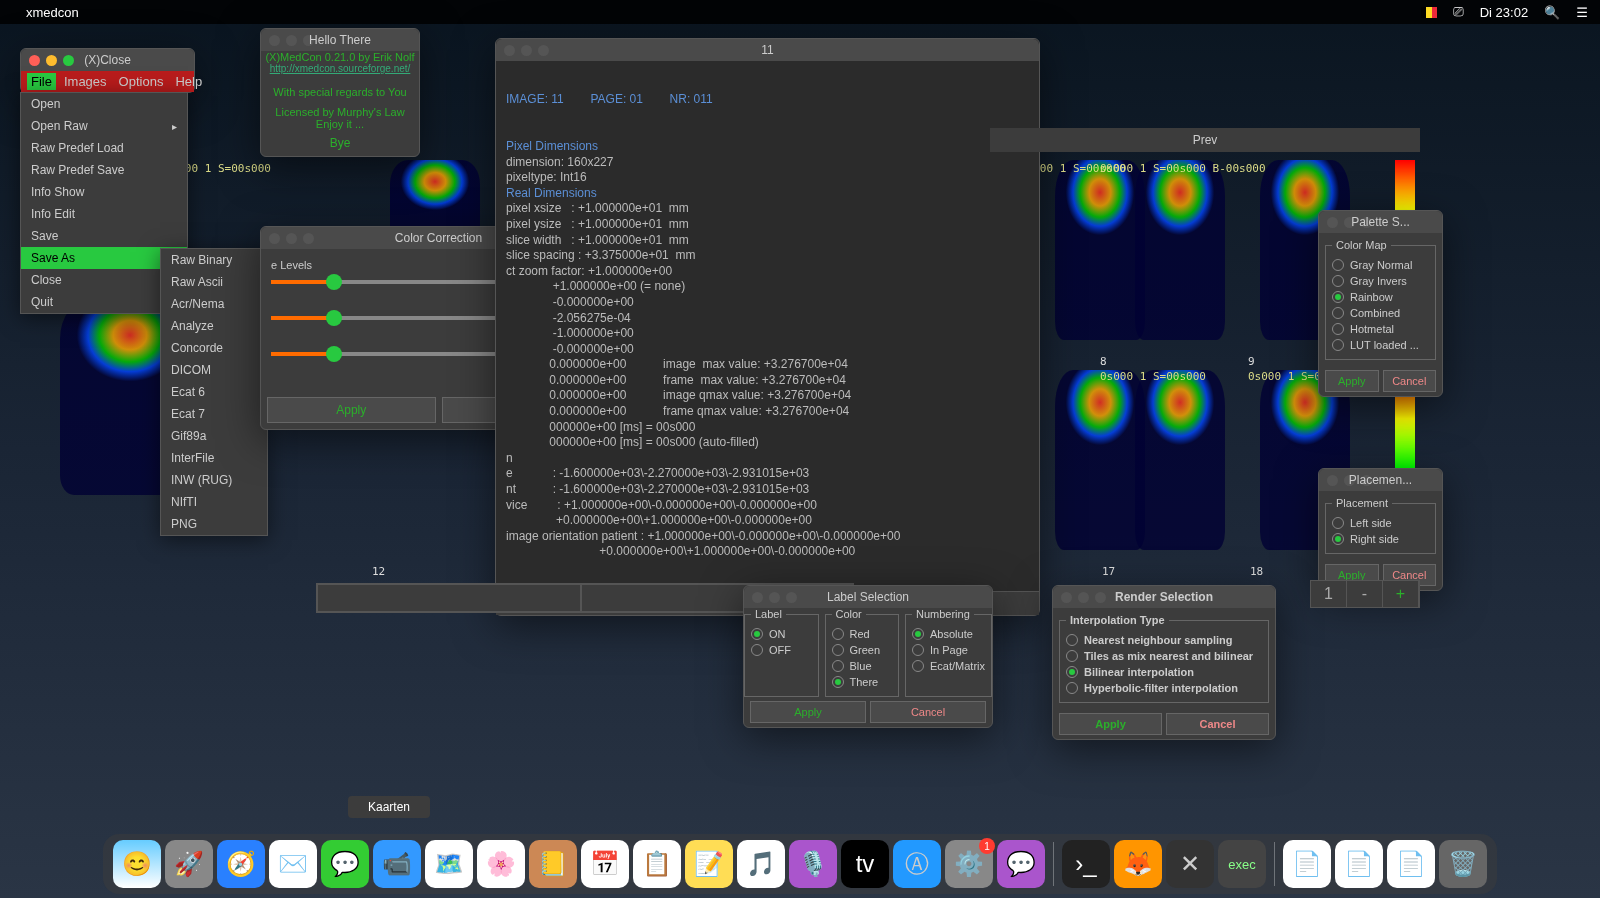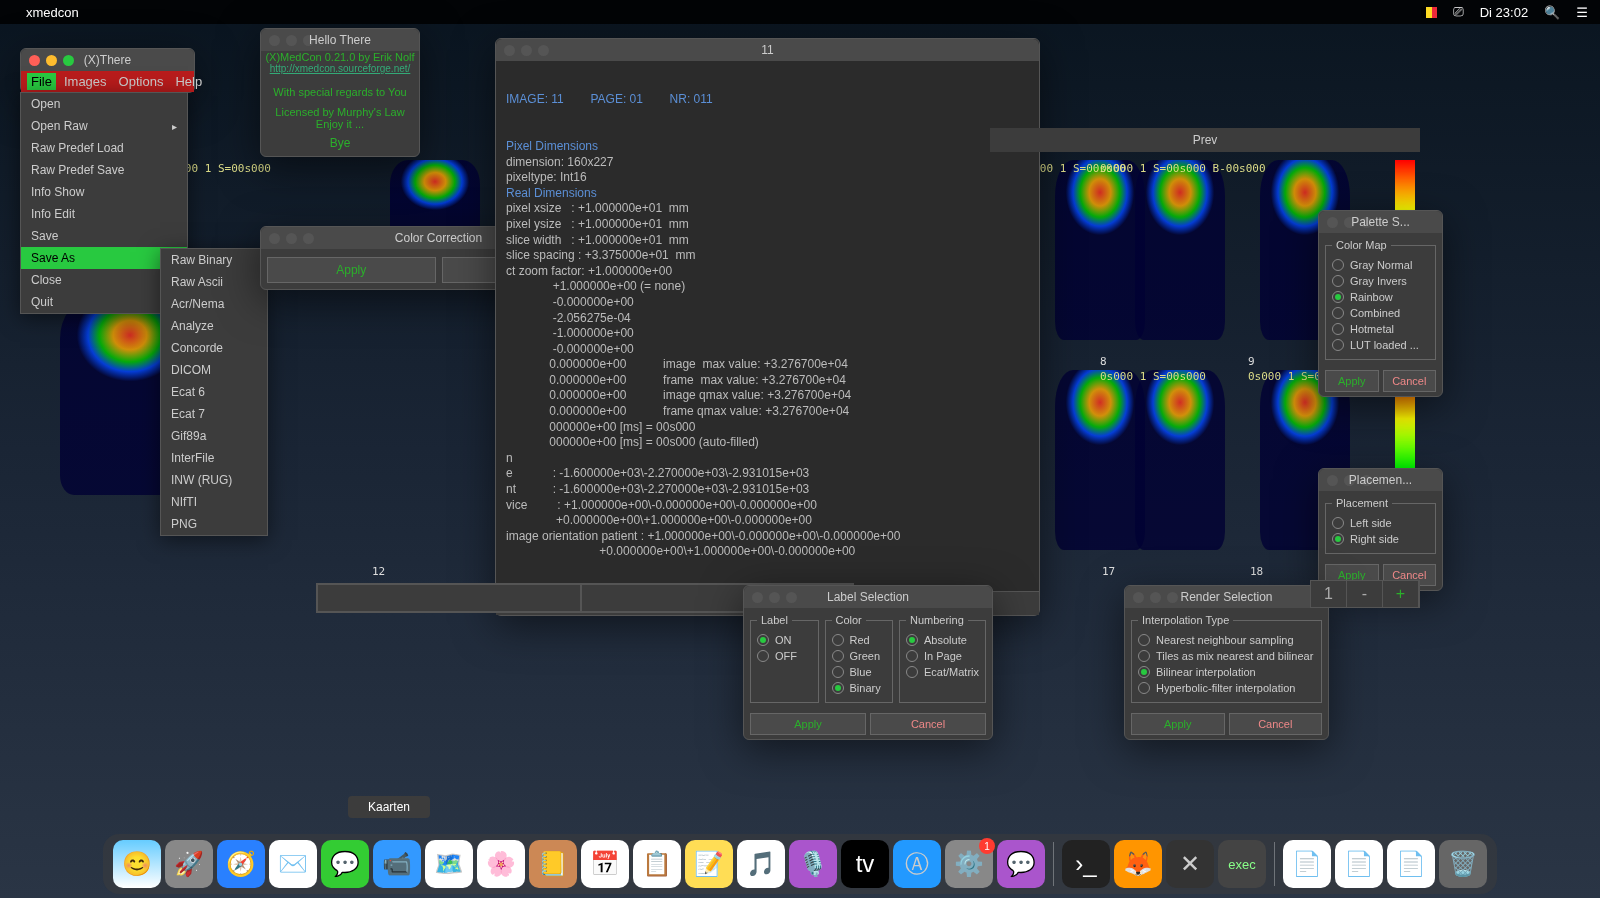--- a/index.html
+++ b/index.html
@@ -78,25 +78,25 @@
 #placement { top: 468px; left: 1318px; width: 125px; }
 
 
 #toggle { position: absolute; top: 583px; left: 316px; width: 538px; background: #3c3c3c; border: 1px solid #555; }
 #toggle .hdr { text-align: center; padding: 4px; color: #2baf2b; font-size: 12px; }
 #toggle .body { display: flex; height: 28px; }
 #toggle .body > div { flex: 1; border: 1px solid #555; }
 
 
 #labels { top: 585px; left: 743px; width: 250px; }
-#labels .body { display: flex; gap: 6px; padding: 6px; }
+#labels .body { display: flex; gap: 6px; }
 #labels .col { flex: 1; }
 
 
-#render { top: 585px; left: 1124px; width: 205px; }
+#render { top: 585px; left: 1052px; width: 224px; font-weight: bold; }
 
 
 .colorbar { position: absolute; width: 20px; background: linear-gradient(to bottom, #ff0000, #ffff00, #00ff00, #0000ff, #000033); }
 
 
 #navctl { position: absolute; top: 580px; left: 1310px; width: 110px; height: 28px; display: flex; background: #3c3c3c; border: 1px solid #555; }
 #navctl > div { flex: 1; display: flex; align-items: center; justify-content: center; border-right: 1px solid #555; color: #aaa; cursor: pointer; }
 
 
 .dock { position: absolute; bottom: 4px; left: 50%; transform: translateX(-50%); height: 60px; background: rgba(60,60,60,0.5); border-radius: 16px; padding: 4px 10px; display: flex; gap: 4px; align-items: center; }
@@ -152,21 +152,21 @@
   </div>
 </div>
 
 <div class="window" id="medcon">
   <div class="titlebar">
     <div class="traffic">
         <span class="tr-r"></span>
         <span class="tr-y"></span>
         <span class="tr-g"></span>
       </div>
-    <div class="wtitle">(X)There</div>
+    <div class="wtitle">(X)Close</div>
   </div>
   <div class="mainmenu">
     <span class="active">File</span>
     <span>Images</span>
     <span>Options</span>
     <span>Help</span>
   </div>
 </div>
 
 <div id="filemenu">
@@ -267,20 +267,44 @@
 
 <div class="window" id="colorc">
   <div class="titlebar">
     <div class="traffic">
         <span class="tr-d"></span>
         <span class="tr-d"></span>
         <span class="tr-d"></span>
       </div>
     <div class="wtitle">Color Correction</div>
   </div>
+  <div class="body">
+    <div style="color:#ccc;font-size:11px;">e Levels</div>
+    <div class="slider-row">
+      <div class="slider-track">
+          <div class="slider-fill" style="width:20%"></div>
+          <div class="slider-thumb" style="left:18%"></div>
+        </div>
+      <div class="side-btn">◪</div>
+    </div>
+    <div class="slider-row">
+      <div class="slider-track">
+          <div class="slider-fill" style="width:20%"></div>
+          <div class="slider-thumb" style="left:18%"></div>
+        </div>
+      <div class="side-btn">✱</div>
+    </div>
+    <div class="slider-row">
+      <div class="slider-track">
+          <div class="slider-fill" style="width:20%"></div>
+          <div class="slider-thumb" style="left:18%"></div>
+        </div>
+      <div class="side-btn">◐</div>
+    </div>
+  </div>
   <div class="btn-row" style="padding:0 6px 6px;">
     <div class="btn green">Apply</div>
     <div class="btn red">Cancel</div>
   </div>
 </div>
 
 <div class="window" id="infow">
   <div class="titlebar">
     <div class="traffic">
         <span class="tr-d"></span>
@@ -410,21 +434,21 @@
           <div class="radio-row">
             <div class="radio"></div>
             <span>Green</span>
           </div>
           <div class="radio-row">
             <div class="radio"></div>
             <span>Blue</span>
           </div>
           <div class="radio-row">
             <div class="radio on"></div>
-            <span>Binary</span>
+            <span>There</span>
           </div>
         </div>
       </fieldset>
     <fieldset class="fieldset col" style="margin:0">
         <legend>Numbering</legend>
         <div id="num-opts">
           <div class="radio-row">
             <div class="radio on"></div>
             <span>Absolute</span>
           </div>

